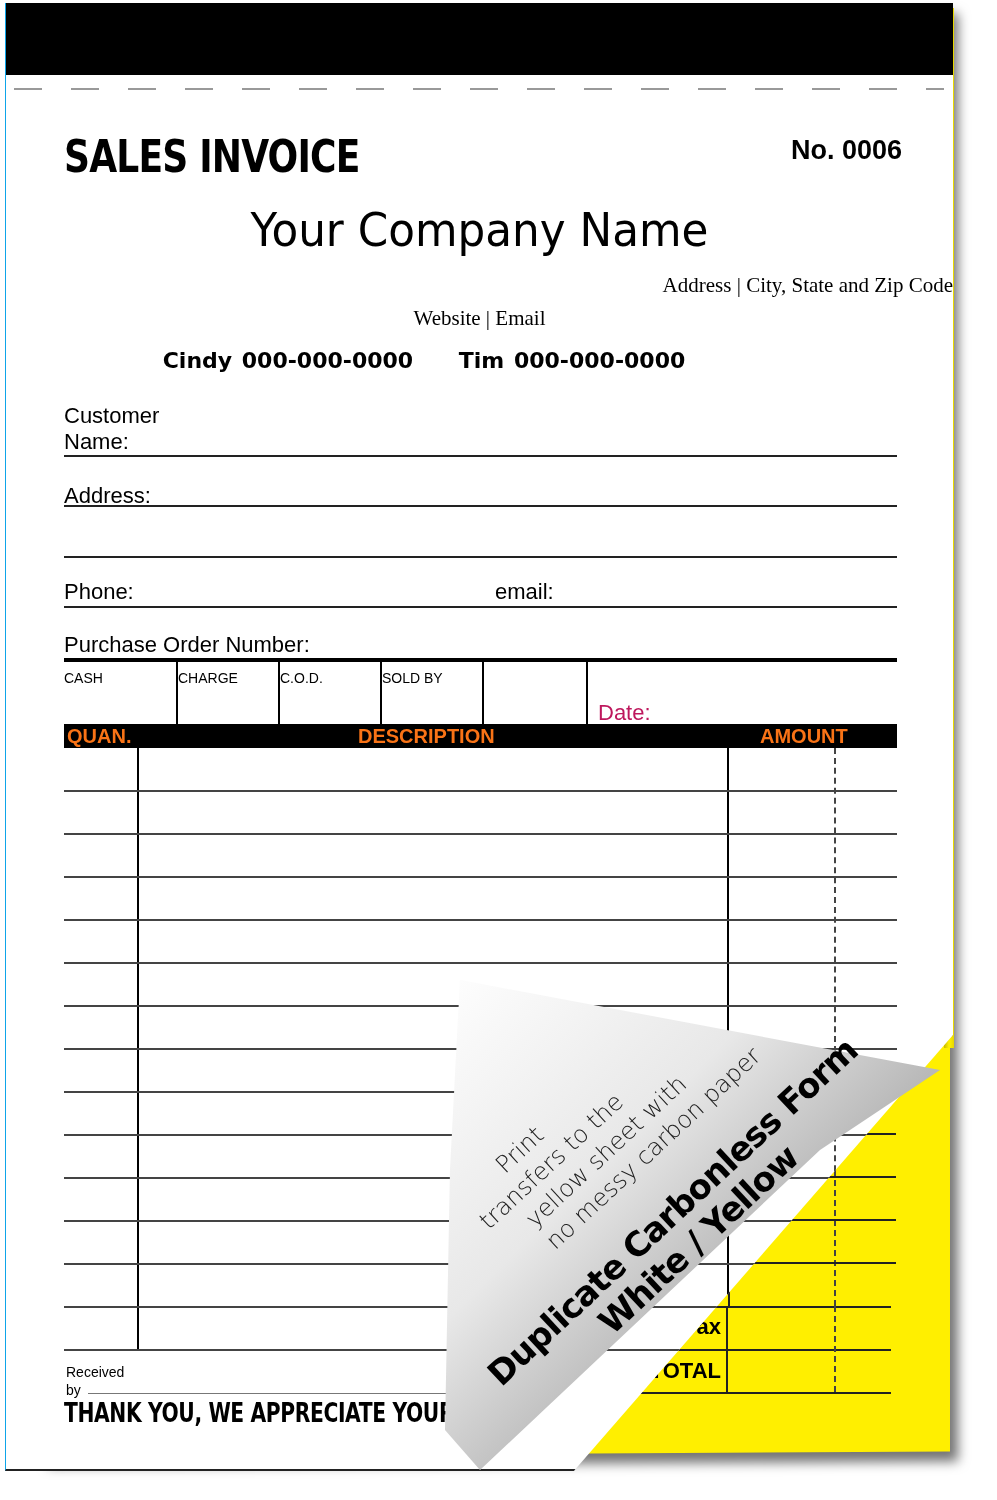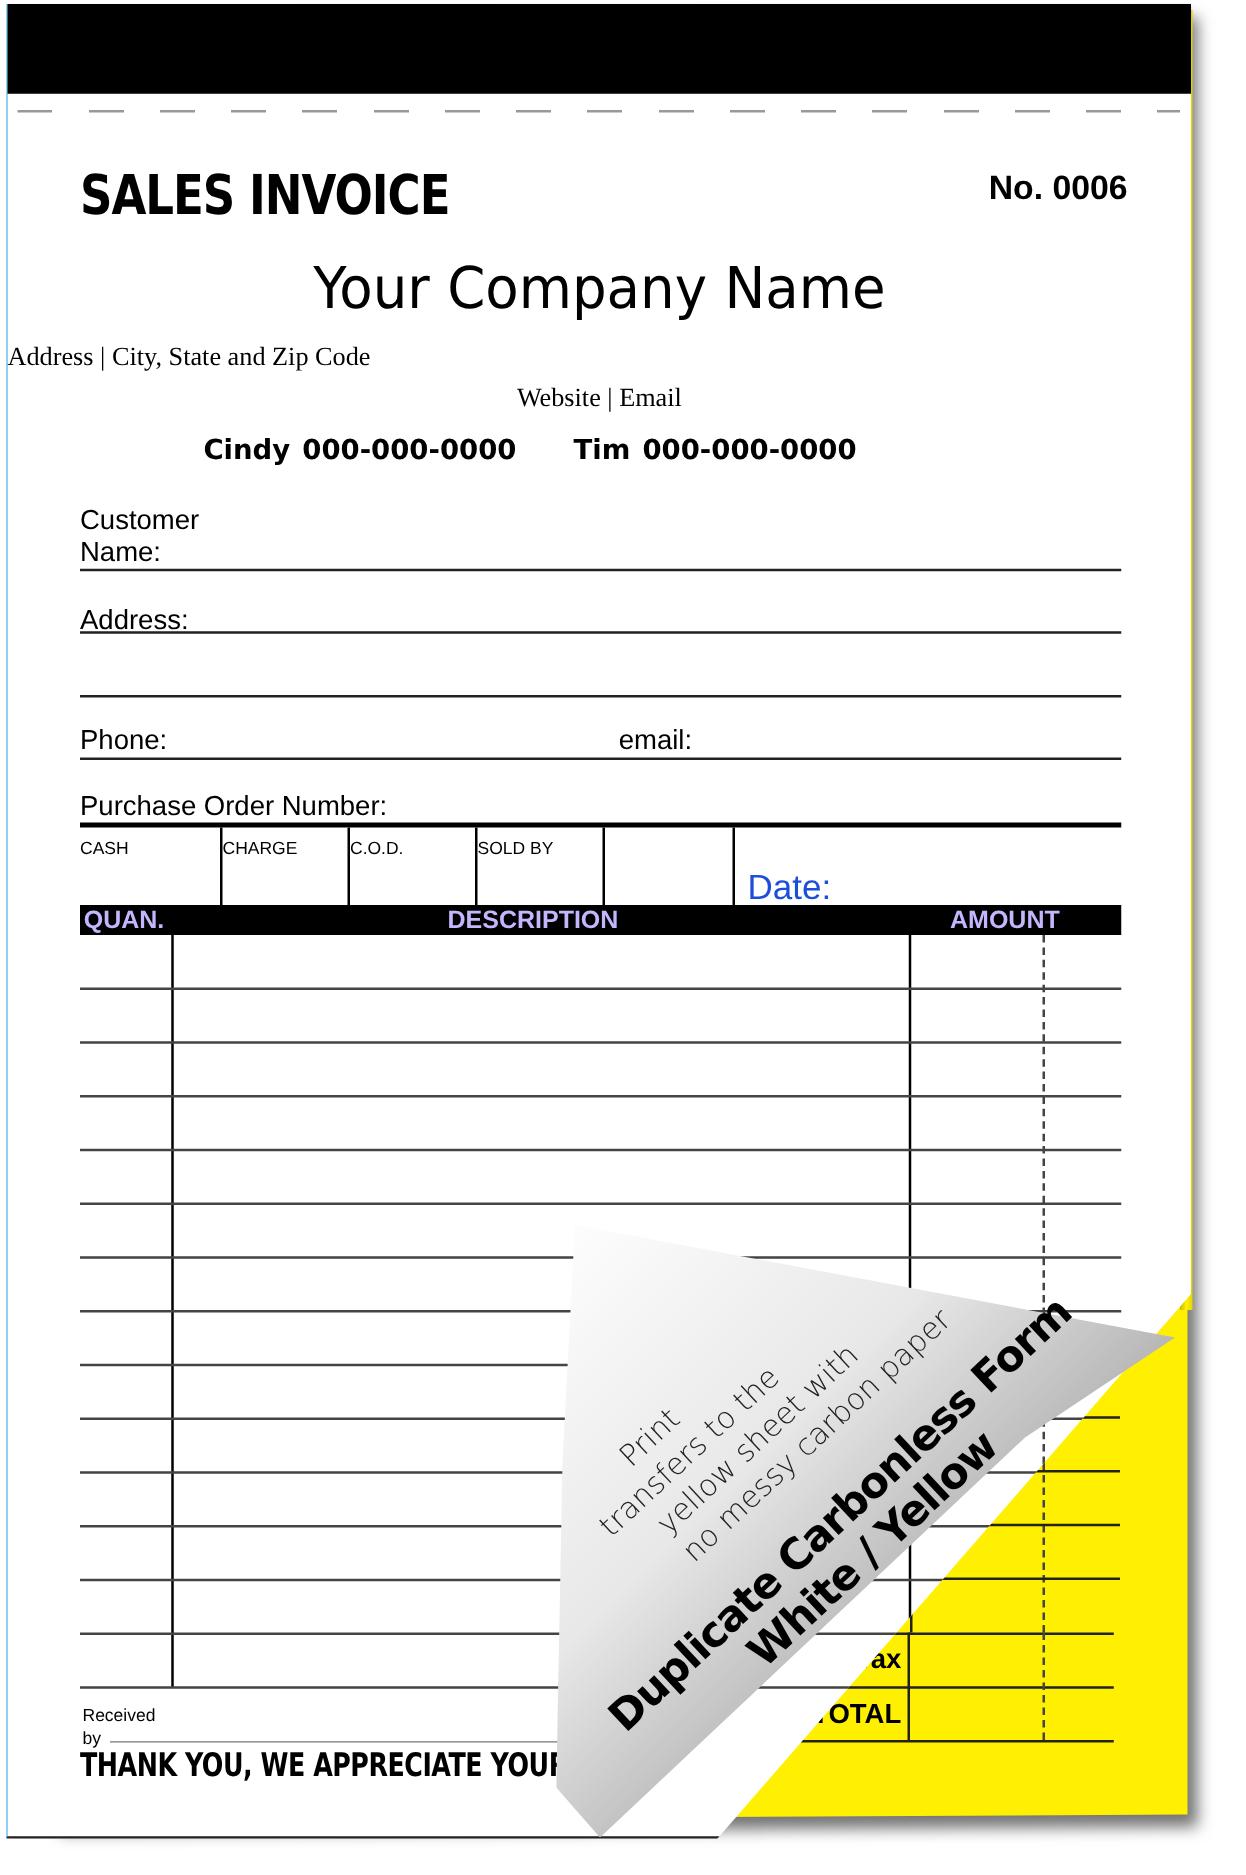--- a/index.html
+++ b/index.html
@@ -21,42 +21,42 @@
   .top-bar { position:absolute; left:0; top:0; width:100%; height:72px; background:#000; }
   .perf { position:absolute; left:8px; top:85px; width:930px; height:2px;
     background: repeating-linear-gradient(to right, #999 0 28px, transparent 28px 57px); }
 
   .title { position:absolute; left:58px; top:128px; font-family:"DejaVu Sans", sans-serif;
     font-weight:bold; font-size:44px; letter-spacing:-1px; transform:scaleX(0.82); transform-origin:left;
     line-height:52px; }
   .number { position:absolute; left:785px; top:132px; font-size:27px; font-weight:bold; }
   .company { position:absolute; left:0; width:947px; top:200px; text-align:center; font-size:46px;
     font-family:"DejaVu Sans", sans-serif; transform:scaleX(0.95); }
-  .addr { position:absolute; left:0; width:947px; top:270px; text-align:left; font-size:21px;
+  .addr { position:absolute; left:0; width:947px; top:270px; text-align:right; font-size:21px;
     font-family:"Liberation Serif", serif; }
   .web { position:absolute; left:0; width:947px; top:303px; text-align:center; font-size:21px;
     font-family:"Liberation Serif", serif; }
   .contacts { position:absolute; left:0; width:836px; top:345px; text-align:center;
     font-size:22px; font-weight:bold; font-family:"DejaVu Sans", sans-serif; word-spacing:2px; }
   .contacts span { margin:0 18px; }
 
   .field-label { position:absolute; font-size:22px; line-height:26px; }
   .hline { position:absolute; left:58px; width:833px; height:2px; background:#222; }
 
   
   .pay-row { position:absolute; left:58px; top:655px; width:833px; height:66px;
     border-top:4px solid #000; display:flex; }
   .pay-cell { width:102px; border-right:2px solid #000; text-align:left; font-size:14px;
     padding-top:8px; box-sizing:border-box; font-weight:500; }
   .pay-cell.blank { width:104px; }
   .pay-date { flex:1; position:relative; }
-  .pay-date span { position:absolute; left:10px; bottom:2px; font-size:28px; color:#1d4ed8; }
+  .pay-date span { position:absolute; left:10px; bottom:2px; font-size:22px; color:#be185d; }
 
   .header-bar { position:absolute; left:58px; top:721px; width:833px; height:24px; background:#000;
-    color:#c4b5fd; font-weight:bold; font-size:20px; line-height:25px; }
+    color:#f97316; font-weight:bold; font-size:20px; line-height:25px; }
   .header-bar .h-quan { position:absolute; left:3px; }
   .header-bar .h-desc { position:absolute; left:294px;text-align:right; }
   .header-bar .h-amt { position:absolute; left:696px; }
 
   .grid { position:absolute; left:58px; top:745px; width:833px; height:602px; }
   .vline { position:absolute; top:0; width:2px; background:#000; }
   .dline { position:absolute; top:0; width:0; border-left:2px dashed #444; }
   .rline { position:absolute; left:0; width:833px; height:2px; background:#444; }
 
   .received { position:absolute; left:60px; top:1360px; font-size:14px; line-height:18px; }

